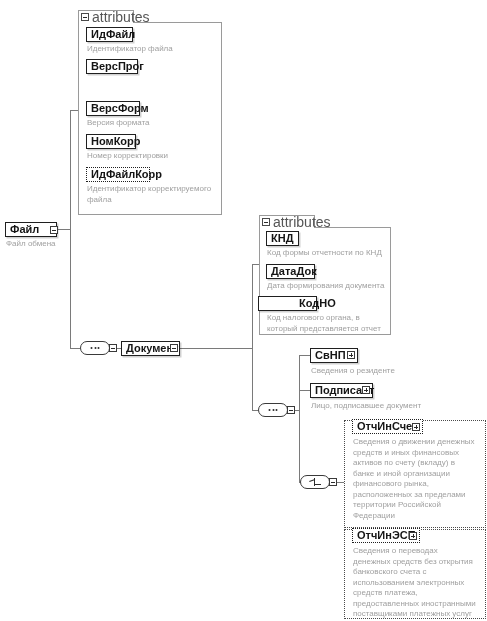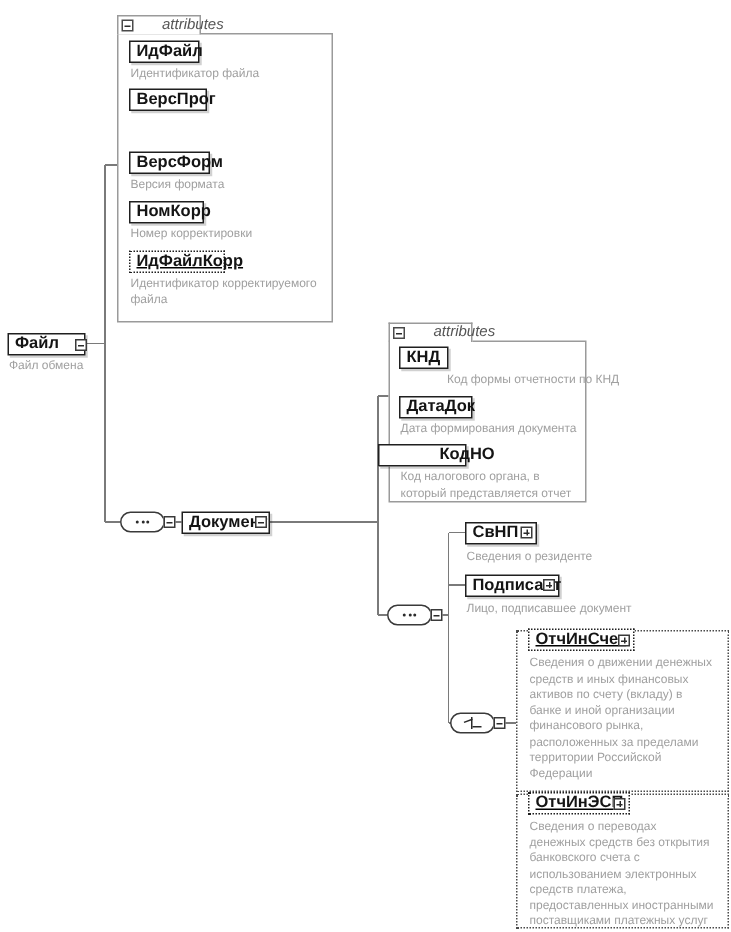--- a/index.html
+++ b/index.html
@@ -42,26 +42,24 @@
     border: 1px solid #9a9a9a;
     border-bottom: none;
     background: #ffffff;
     padding: 0 5px 0 2px;
     display: flex;
     align-items: center;
     gap: 3px;
     z-index: 3;
   }
   .attr-tab-label {
-    font-size: 10px;
-    font-style: italic;
+    font-size: 14px;
     color: #555555;
     line-height: 1;
     white-space: nowrap;
-    margin-left: 16px;
   }
   .attr-body {
     position: absolute;
     left: 0;
     top: 12px;
     right: 0;
     bottom: 0;
     border: 1px solid #9a9a9a;
     background: #ffffff;
     box-sizing: border-box;
@@ -96,21 +94,20 @@
     display: flex;
     align-items: center;
     padding: 0 4px;
     gap: 4px;
     box-shadow: 1.5px 1.5px 0 rgba(0,0,0,0.18);
     z-index: 2;
   }
   .node.optional {
     border: 1.4px dotted #1f1f1f;
     box-shadow: none;
-    text-decoration: underline;
   }
   .node-label {
     font-size: 11px;
     font-weight: bold;
     color: #141414;
     line-height: 1;
     white-space: nowrap;
   }
   
   .desc {
@@ -308,28 +305,28 @@
     <div class="attr-tab" style="width:56px;">
       <span class="toggle"></span>
       <span class="attr-tab-label">attributes</span>
     </div>
     <div class="attr-body"></div>
   </div>
 
   <div class="node" style="left:266px; top:231px; width:33px;">
     <span class="node-label">КНД</span>
   </div>
-  <div class="desc" style="left:267px; top:248px; width:128px;margin-left:31px;">Код формы отчетности по КНД</div>
+  <div class="desc" style="left:267px; top:248px; width:128px;">Код формы отчетности по КНД</div>
 
   <div class="node" style="left:266px; top:264px; width:49px;">
     <span class="node-label">ДатаДок</span>
   </div>
   <div class="desc" style="left:267px; top:281px; width:128px;">Дата формирования документа</div>
 
-  <div class="node" style="left:252px; top:296px; width:59px;padding-left:40px;">
+  <div class="node" style="left:258px; top:296px; width:59px;padding-left:40px;">
     <span class="node-label">КодНО</span>
   </div>
   <div class="desc" style="left:267px; top:313px; width:128px;">Код налогового органа, в
 который представляется отчет</div>
 
   <div class="compositor" style="left:258px; top:403px;">
     <span class="seq-dots">
       <i></i>
         <i></i>
         <i></i>

